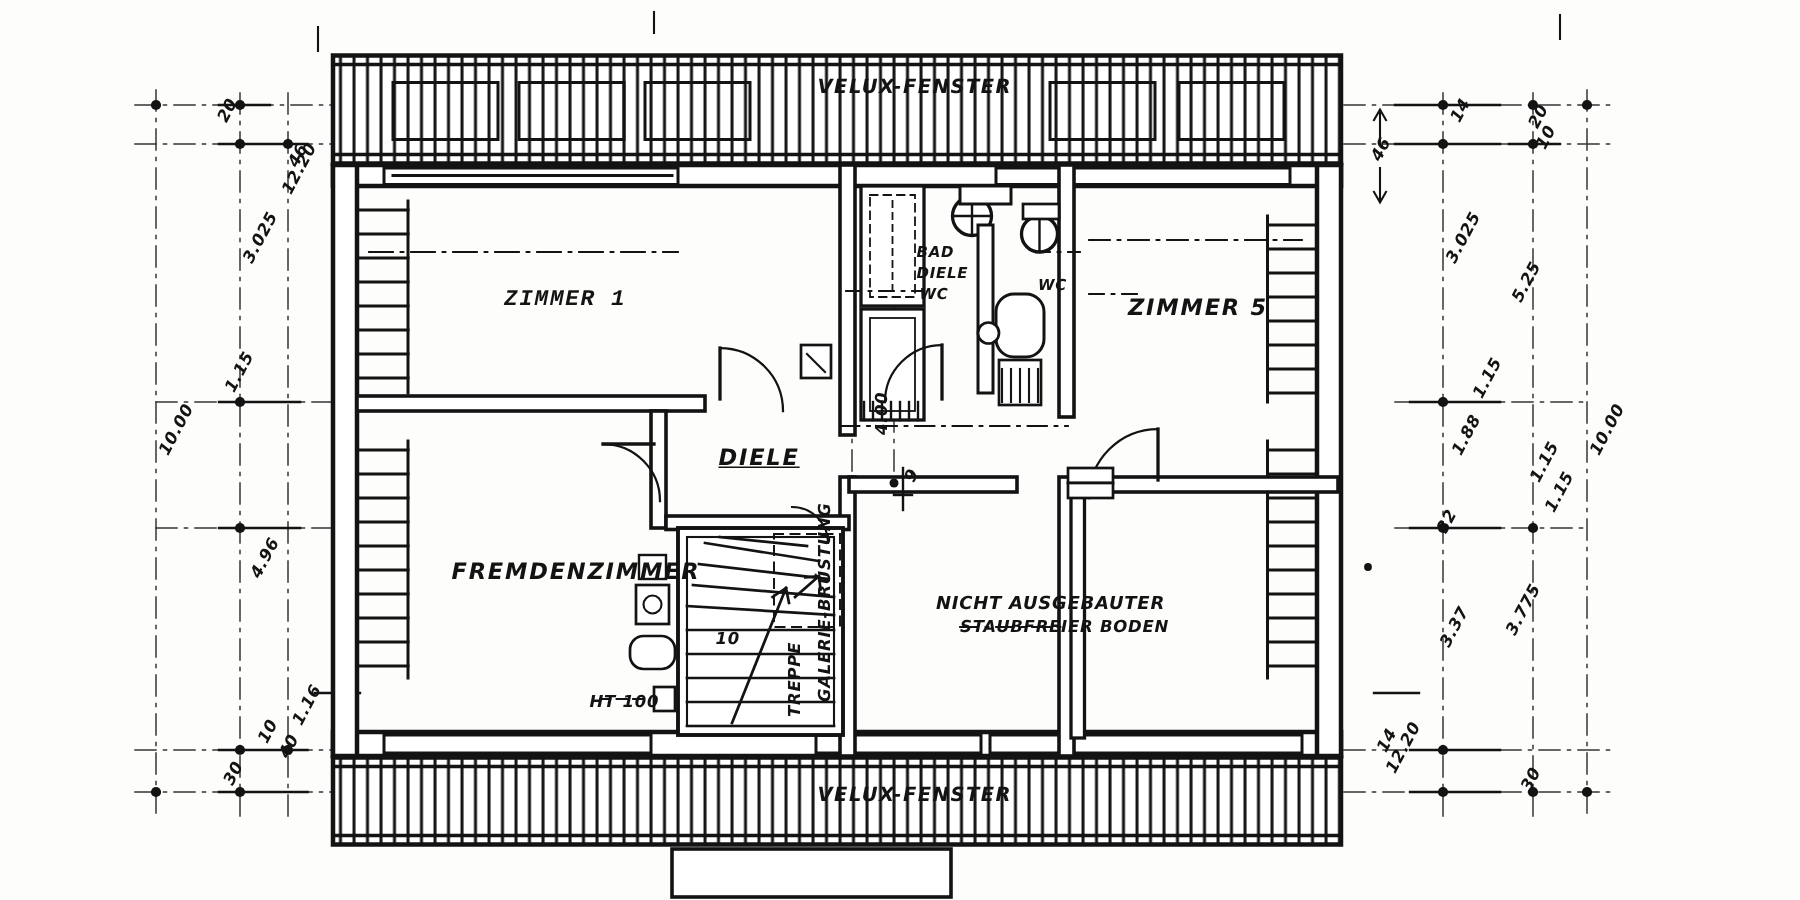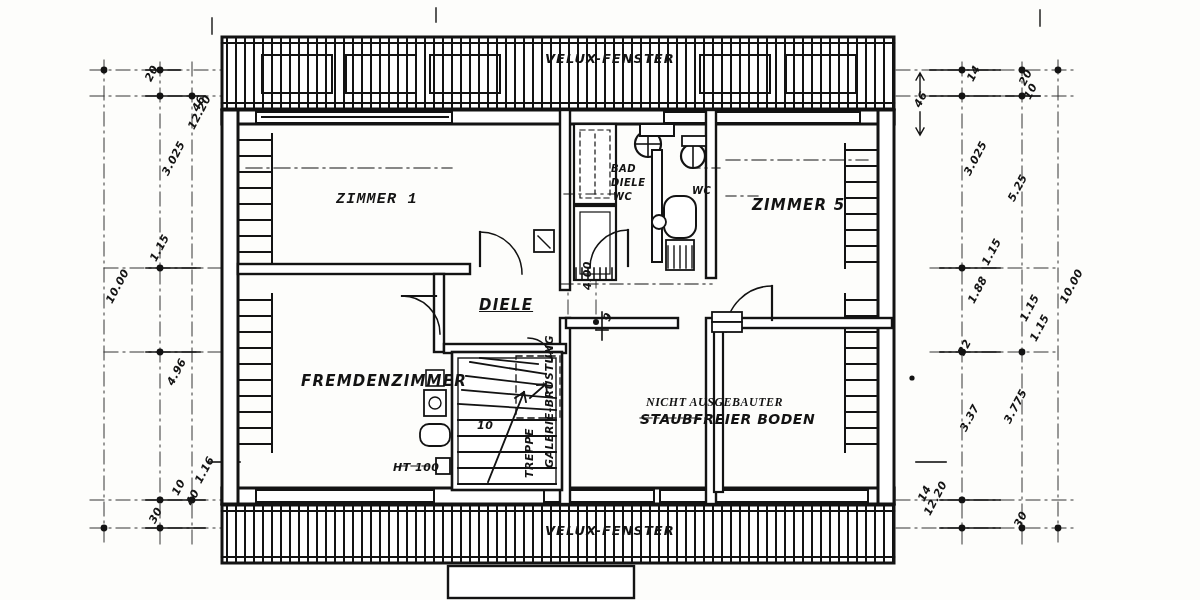--- a/index.html
+++ b/index.html
@@ -339,22 +339,22 @@
 
   <div id="labels">
       <div class="hand room" style="left: 336px; top: 192px; font-family: Liberation Mono, monospace;">ZIMMER 1</div>
       <div class="hand room" style="left: 752px; top: 198px;">ZIMMER 5</div>
       <div class="hand room" style="left: 301px; top: 374px;">FREMDENZIMMER</div>
       <div class="hand room" style="left: 479px; top: 298px; text-decoration: underline;">DIELE</div>
       <div class="hand small" style="left: 611px; top: 164px; font-size: 10px;">BAD</div>
       <div class="hand small" style="left: 611px; top: 178px; font-size: 10px;">DIELE</div>
       <div class="hand small" style="left: 613px; top: 192px; font-size: 10px;">WC</div>
       <div class="hand small" style="left: 692px; top: 186px; font-size: 10px;">WC</div>
-      <div class="hand small" style="left: 646px; top: 396px; font-size: 12px; font-family: Liberation Serif, serif;">NICHT AUSGEBAUTER</div>
-      <div class="hand small" style="left: 640px; top: 412px; font-size: 14px;">STAUBFREIER BODEN</div>
+      <div class="hand small" style="left: 624px; top: 396px; font-size: 12px;">NICHT AUSGEBAUTER</div>
+      <div class="hand small" style="left: 640px; top: 412px; font-size: 11px;">STAUBFREIER BODEN</div>
       <div class="hand small" style="left: 393px; top: 462px; font-size: 11px;">HT 100</div>
       <div class="hand small" style="left: 477px; top: 420px; font-size: 11px;">10</div>
       <div class="hand velux" style="left: 545px; top: 52px;">VELUX-FENSTER</div>
       <div class="hand velux" style="left: 545px; top: 524px;">VELUX-FENSTER</div>
       <div class="hand dim" style="left: 104px; top: 300px; transform: rotate(-62deg);">10.00</div>
       <div class="hand dim" style="left: 160px; top: 172px; transform: rotate(-62deg);">3.025</div>
       <div class="hand dim" style="left: 148px; top: 258px; transform: rotate(-62deg);">1.15</div>
       <div class="hand dim" style="left: 165px; top: 382px; transform: rotate(-62deg);">4.96</div>
       <div class="hand dim" style="left: 143px; top: 78px; transform: rotate(-62deg);">20</div>
       <div class="hand dim" style="left: 190px; top: 108px; transform: rotate(-62deg);">46</div>

